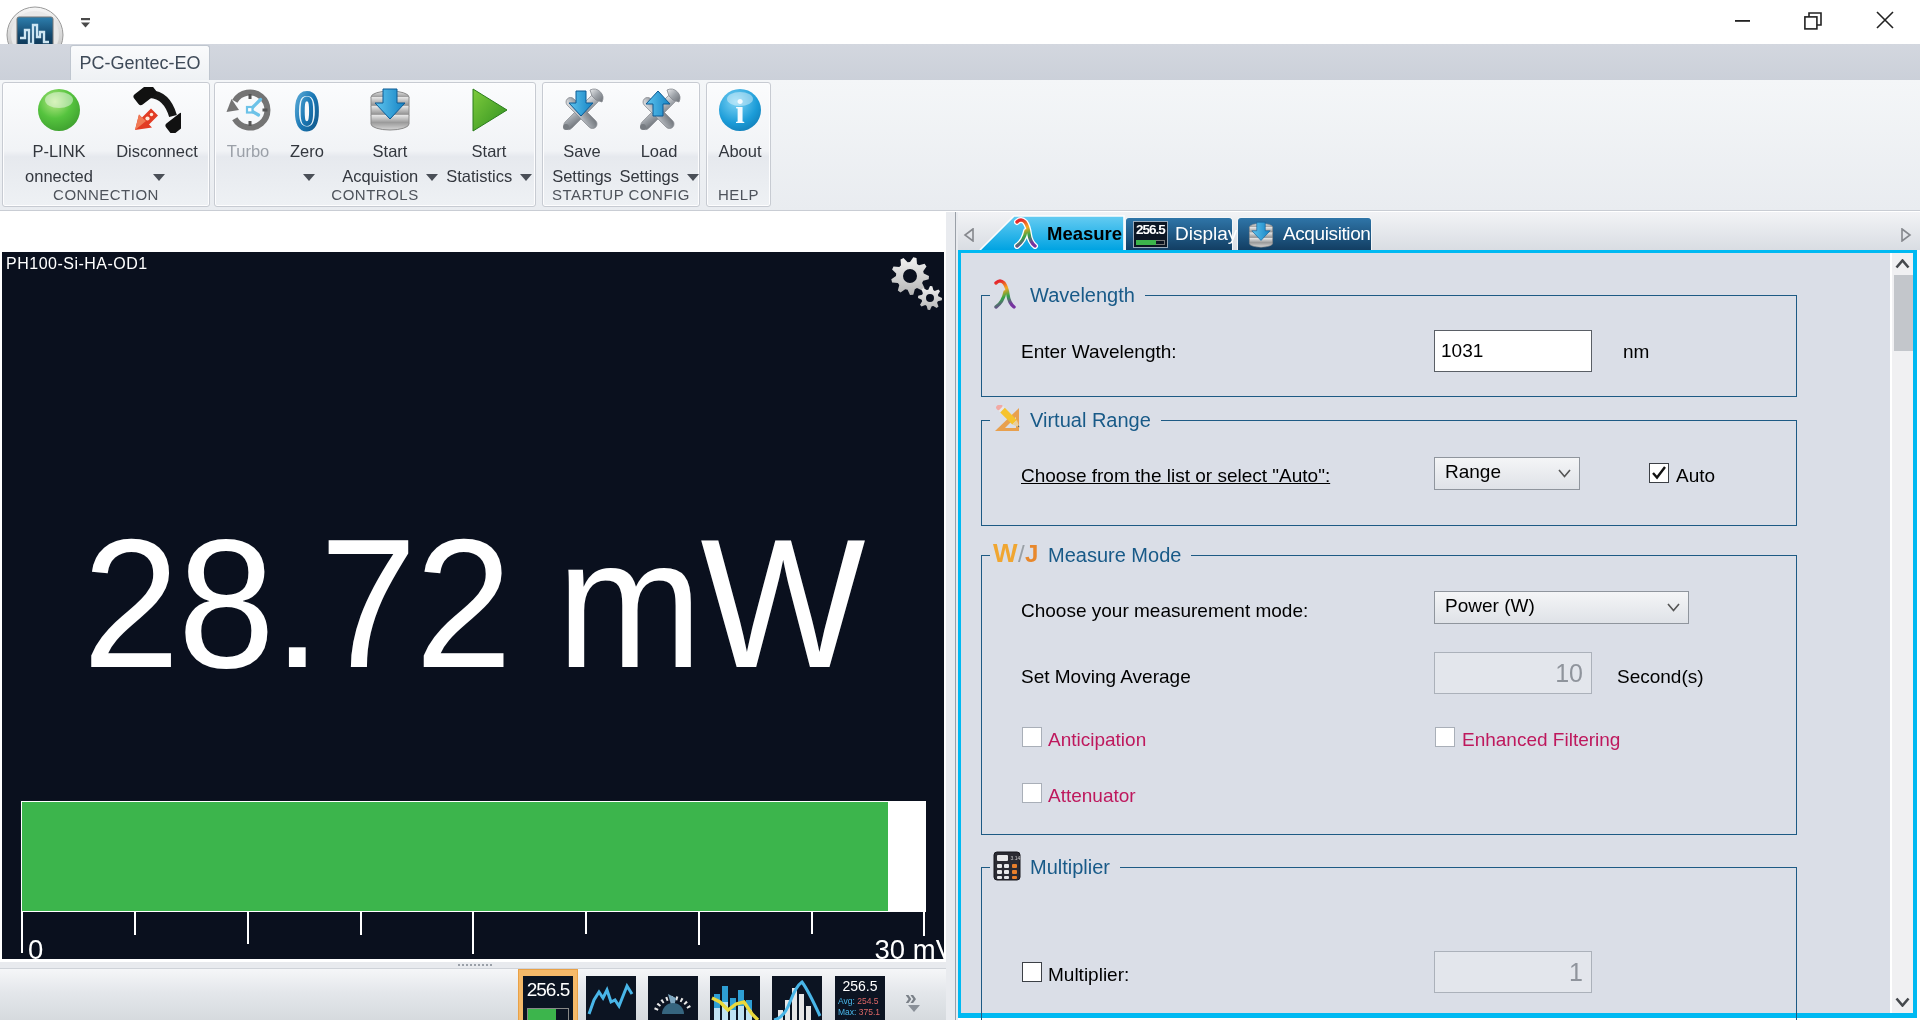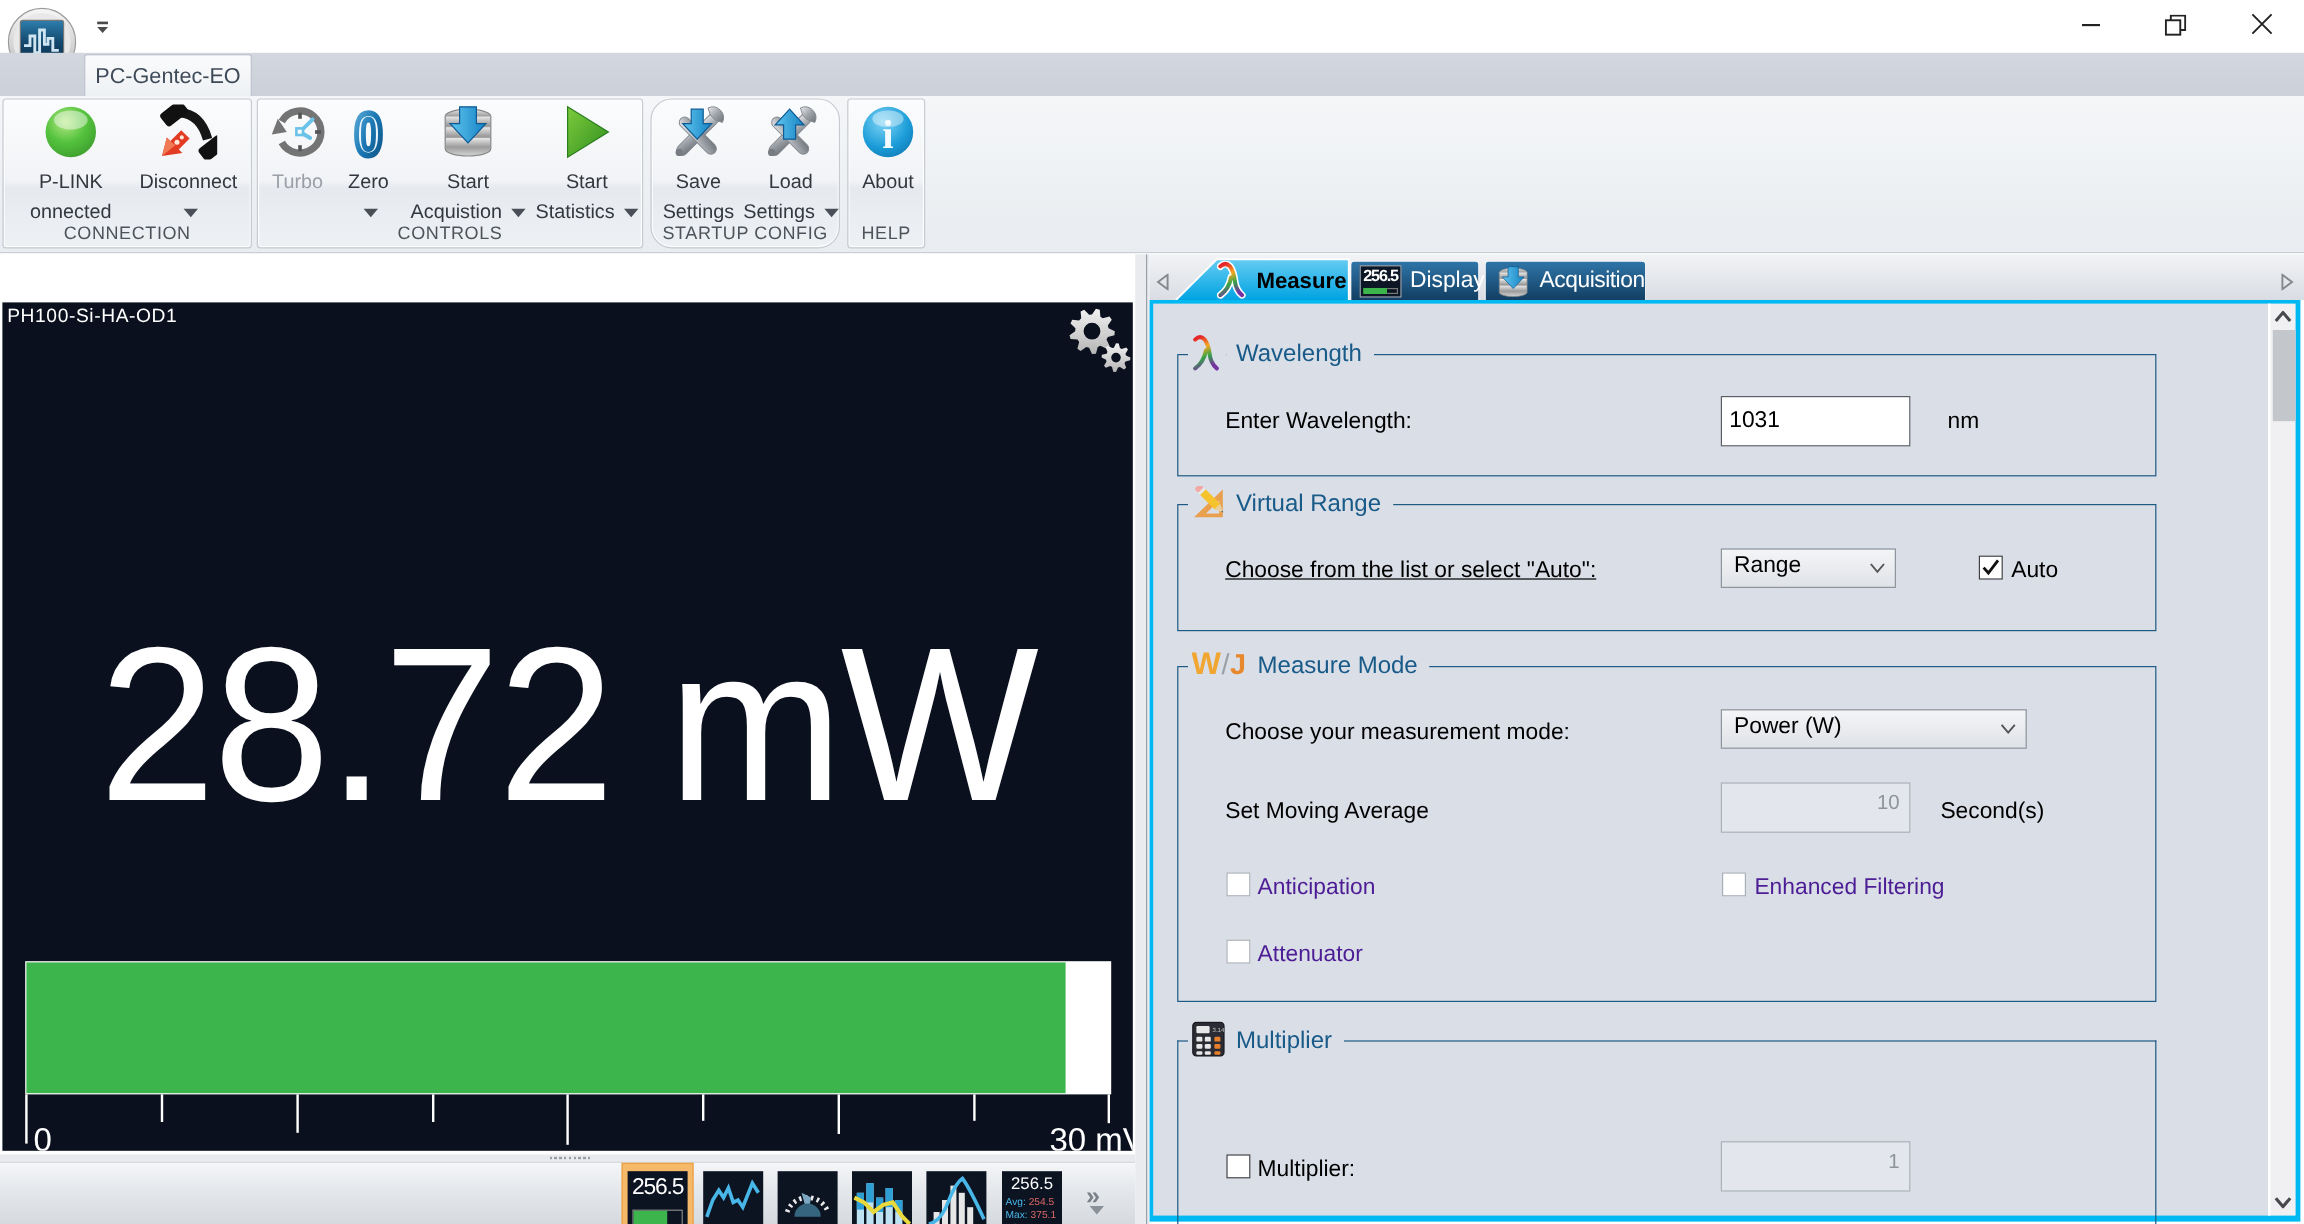--- a/index.html
+++ b/index.html
@@ -37,23 +37,23 @@
 
 #gap { position:absolute; left:946px; top:212px; width:12px; height:808px; background:#e9ebef; }
 #rtabrow { position:absolute; left:958px; top:212px; width:962px; height:38px; background:linear-gradient(#f2f3f6,#d9dde3); }
 #rpanel { position:absolute; left:958px; top:250px; width:959px; height:768px; background:#00b9f2; }
 #rinner { position:absolute; left:3px; top:3px; width:929px; height:760px; background:#dadee7; }
 #rscroll { position:absolute; left:932px; top:3px; width:23px; height:760px; background:#f0f0f2; border-left:2px solid #fff; }
 .gbox { position:absolute; left:20px; width:816px; border:1px solid #1d5a84; }
 .glegend { position:absolute; left:40px; top:-14px; height:26px; background:#dadee7; font-size:20px; color:#185a88; padding:0 10px 0 8px; line-height:26px; white-space:nowrap; }
 .gicon { position:absolute; left:8px; top:-18px; background:#dadee7; padding:0 3px; z-index:2; }
 .frow { position:absolute; font-size:19px; color:#000; }
-.gtxt { color:#4c1d95; }
+.gtxt { color:#be185d; }
 input.txt { position:absolute; width:158px; height:42px; border:1px solid #5a5f66; font-size:19px; font-family:"Liberation Sans",sans-serif; padding:0 6px; }
-.dtxt { position:absolute; width:158px; height:42px; border:1px solid #abb1ba; background:#e3e6ec; font-size:17px; color:#8f949c; text-align:right; padding:6px 8px 0 0; }
+.dtxt { position:absolute; width:158px; height:42px; border:1px solid #abb1ba; background:#e3e6ec; font-size:25px; color:#8f949c; text-align:right; padding:6px 8px 0 0; }
 .combo { position:absolute; height:33px; background:linear-gradient(#f4f5f7,#dfe2e7); border:1px solid #8f959d; font-size:19px; color:#000; padding:3px 0 0 10px; }
 .combo svg { position:absolute; right:8px; top:11px; }
 .cb { position:absolute; width:20px; height:20px; background:#fff; border:1px solid #3c4046; }
 .cb.dis { border:1px solid #a9afb8; }
 .rtab { position:absolute; top:5px; height:33px; background:linear-gradient(#2f75a8,#123e63); border:1.5px solid #f3f5f7; border-bottom:none; border-radius:4px 4px 0 0; color:#fff; font-size:20px; line-height:31px; }
 
 </style>
 </head>
 <body>
 <div id="stage">
@@ -178,21 +178,21 @@
             <stop offset="0" stop-color="#7ecb3c"></stop>
                 <stop offset="1" stop-color="#2e8f1f"></stop>
           </linearGradient>
             </defs>
           <path d="M6 2 L40 23 L6 44 Z" fill="url(#ply)" stroke="#2a7d1c"></path>
         </svg>
         <div class="rlabel">Start<br>Statistics <span class="dd"></span></div>
       </div>
       <div class="gname">CONTROLS</div>
     </div>
-    <div class="rgroup" style="left:542px; width:158px;border-radius:18px;">
+    <div class="rgroup" style="left:542px; width:158px;">
       <div class="ritem" style="left:2px; width:74px;">
         <svg width="50" height="46" viewBox="0 0 50 46">
             <use href="#tools"></use>
           <path d="M19 4 h10 v12 h7 L24 29 L12 16 h7 Z" fill="url(#blu)" stroke="#0d5a94"></path>
         </svg>
         <div class="rlabel">Save<br>Settings</div>
       </div>
       <div class="ritem" style="left:76px; width:80px;">
         <svg width="50" height="46" viewBox="0 0 50 46">
             <use href="#tools"></use>

